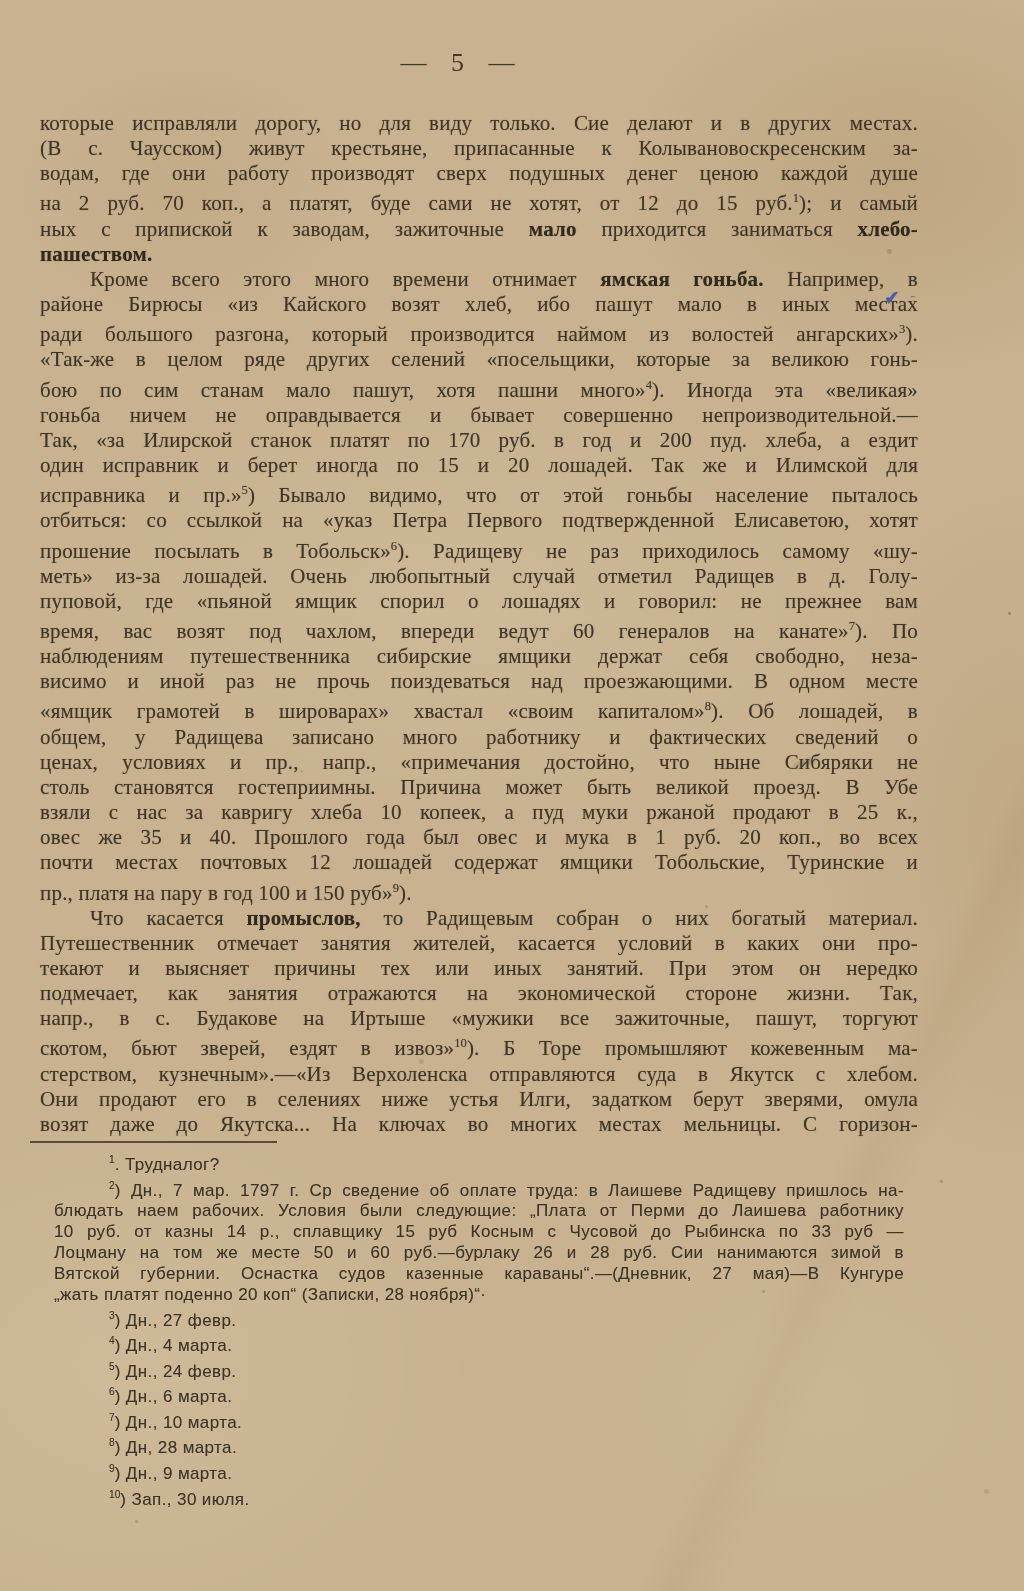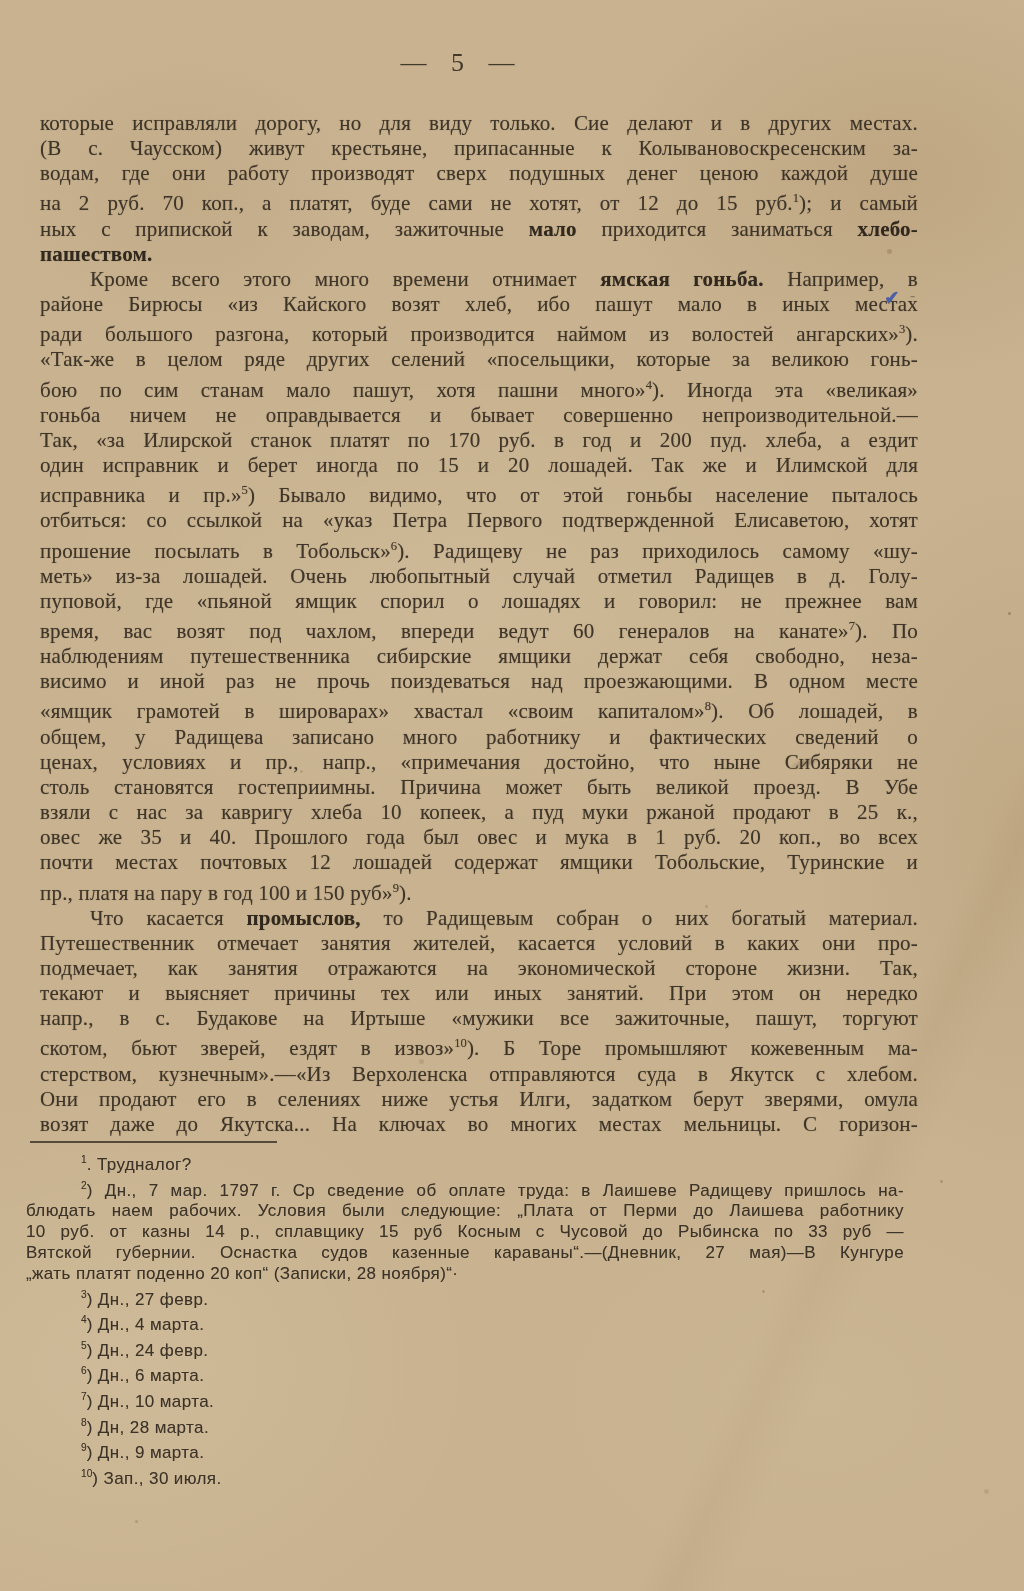--- a/index.html
+++ b/index.html
@@ -35,21 +35,21 @@
   .bodytext .ind{text-indent:50px;}
   .b{font-weight:bold;color:rgba(45,37,28,0.97);}
   .sup{font-size:0.6em;vertical-align:super;letter-spacing:0;}
   .footnotes{
     position:absolute;left:26px;top:1150px;width:878px;
     font-family:"Liberation Sans","DejaVu Sans",sans-serif;
     font-size:17px;line-height:20.9px;letter-spacing:0.4px;
     color:rgba(52,44,35,0.92);
     text-shadow:0 0 0.5px rgba(70,58,44,0.4);
   }
-  .fline{text-align:left;}
+  .fline{text-align:left;margin-left:28px;}
   .fline.just{text-align:justify;text-align-last:justify;}
   .footnotes .ind{text-indent:55px;}
   .fnrule{
     position:absolute;left:30px;top:1141px;width:247px;height:2px;
     background:rgba(58,48,37,0.8);
     box-shadow:0 -2px 0 -1px rgba(58,48,37,0.25);
   }
   .margin-note{
     position:absolute;left:884px;top:286px;width:50px;height:26px;
   }
@@ -122,22 +122,22 @@
         <div class="line"><span class="">ценах, условиях и пр., напр., «примечания достойно, что ныне Сибяряки не</span></div>
         <div class="line"><span class="">столь становятся гостеприимны. Причина может быть великой проезд. В Убе</span></div>
         <div class="line"><span class="">взяли с нас за кавригу хлеба 10 копеек, а пуд муки ржаной продают в 25 к.,</span></div>
         <div class="line"><span class="">овес же 35 и 40. Прошлого года был овес и мука в 1 руб. 20 коп., во всех</span></div>
         <div class="line"><span class="">почти местах почтовых 12 лошадей содержат ямщики Тобольские, Туринские и</span></div>
         <div class="line last"><span class="">пр., платя на пару в год 100 и 150 руб»</span><span class="sup">9</span><span class="">).</span></div>
       </div>
       <div>
         <div class="line ind"><span class="">Что касается </span><span class="b ">промыслов,</span><span class=""> то Радищевым собран о них богатый материал.</span></div>
         <div class="line"><span class="">Путешественник отмечает занятия жителей, касается условий в каких они про-</span></div>
+        <div class="line"><span class="">текают и выясняет причины тех или иных занятий. При этом он нередко</span></div>
         <div class="line"><span class="">подмечает, как занятия отражаются на экономической стороне жизни. Так,</span></div>
-        <div class="line"><span class="">текают и выясняет причины тех или иных занятий. При этом он нередко</span></div>
         <div class="line"><span class="">напр., в с. Будакове на Иртыше «мужики все зажиточные, пашут, торгуют</span></div>
         <div class="line"><span class="">скотом, бьют зверей, ездят в извоз»</span><span class="sup">10</span><span class="">). Б Торе промышляют кожевенным ма-</span></div>
         <div class="line"><span class="">стерством, кузнечным».—«Из Верхоленска отправляются суда в Якутск с хлебом.</span></div>
         <div class="line"><span class="">Они продают его в селениях ниже устья Илги, задатком берут зверями, омула</span></div>
         <div class="line"><span class="">возят даже до Якутска... На ключах во многих местах мельницы. С горизон-</span></div>
       </div>
     </div>
 
   <div class="margin-note">
     <span class="check" id="check-mark" style="color: rgb(76, 95, 166);">✔</span>
@@ -147,20 +147,21 @@
   <div class="fnrule"></div>
 
   <div class="footnotes" id="footnotes">
       <div>
         <div class="fline ind"><span class="sup">1</span><span class="">. Трудналог?</span></div>
       </div>
       <div>
         <div class="fline just ind"><span class="sup">2</span><span class="">) Дн., 7 мар. 1797 г. Ср сведение об оплате труда: в Лаишеве Радищеву пришлось на-</span></div>
         <div class="fline just"><span class="">блюдать наем рабочих. Условия были следующие: „Плата от Перми до Лаишева работнику</span></div>
         <div class="fline just"><span class="">10 руб. от казны 14 р., сплавщику 15 руб Косным с Чусовой до Рыбинска по 33 руб —</span></div>
+        <div class="fline just"><span class="">Лоцману на том же месте 50 и 60 руб.—бурлаку 26 и 28 руб. Сии нанимаются зимой в</span></div>
         <div class="fline just"><span class="">Вятской губернии. Оснастка судов казенные караваны“.—(Дневник, 27 мая)—В Кунгуре</span></div>
         <div class="fline"><span class="">„жать платят поденно 20 коп“ (Записки, 28 ноября)“·</span></div>
       </div>
       <div>
         <div class="fline ind"><span class="sup">3</span><span class="">) Дн., 27 февр.</span></div>
       </div>
       <div>
         <div class="fline ind"><span class="sup">4</span><span class="">) Дн., 4 марта.</span></div>
       </div>
       <div>

